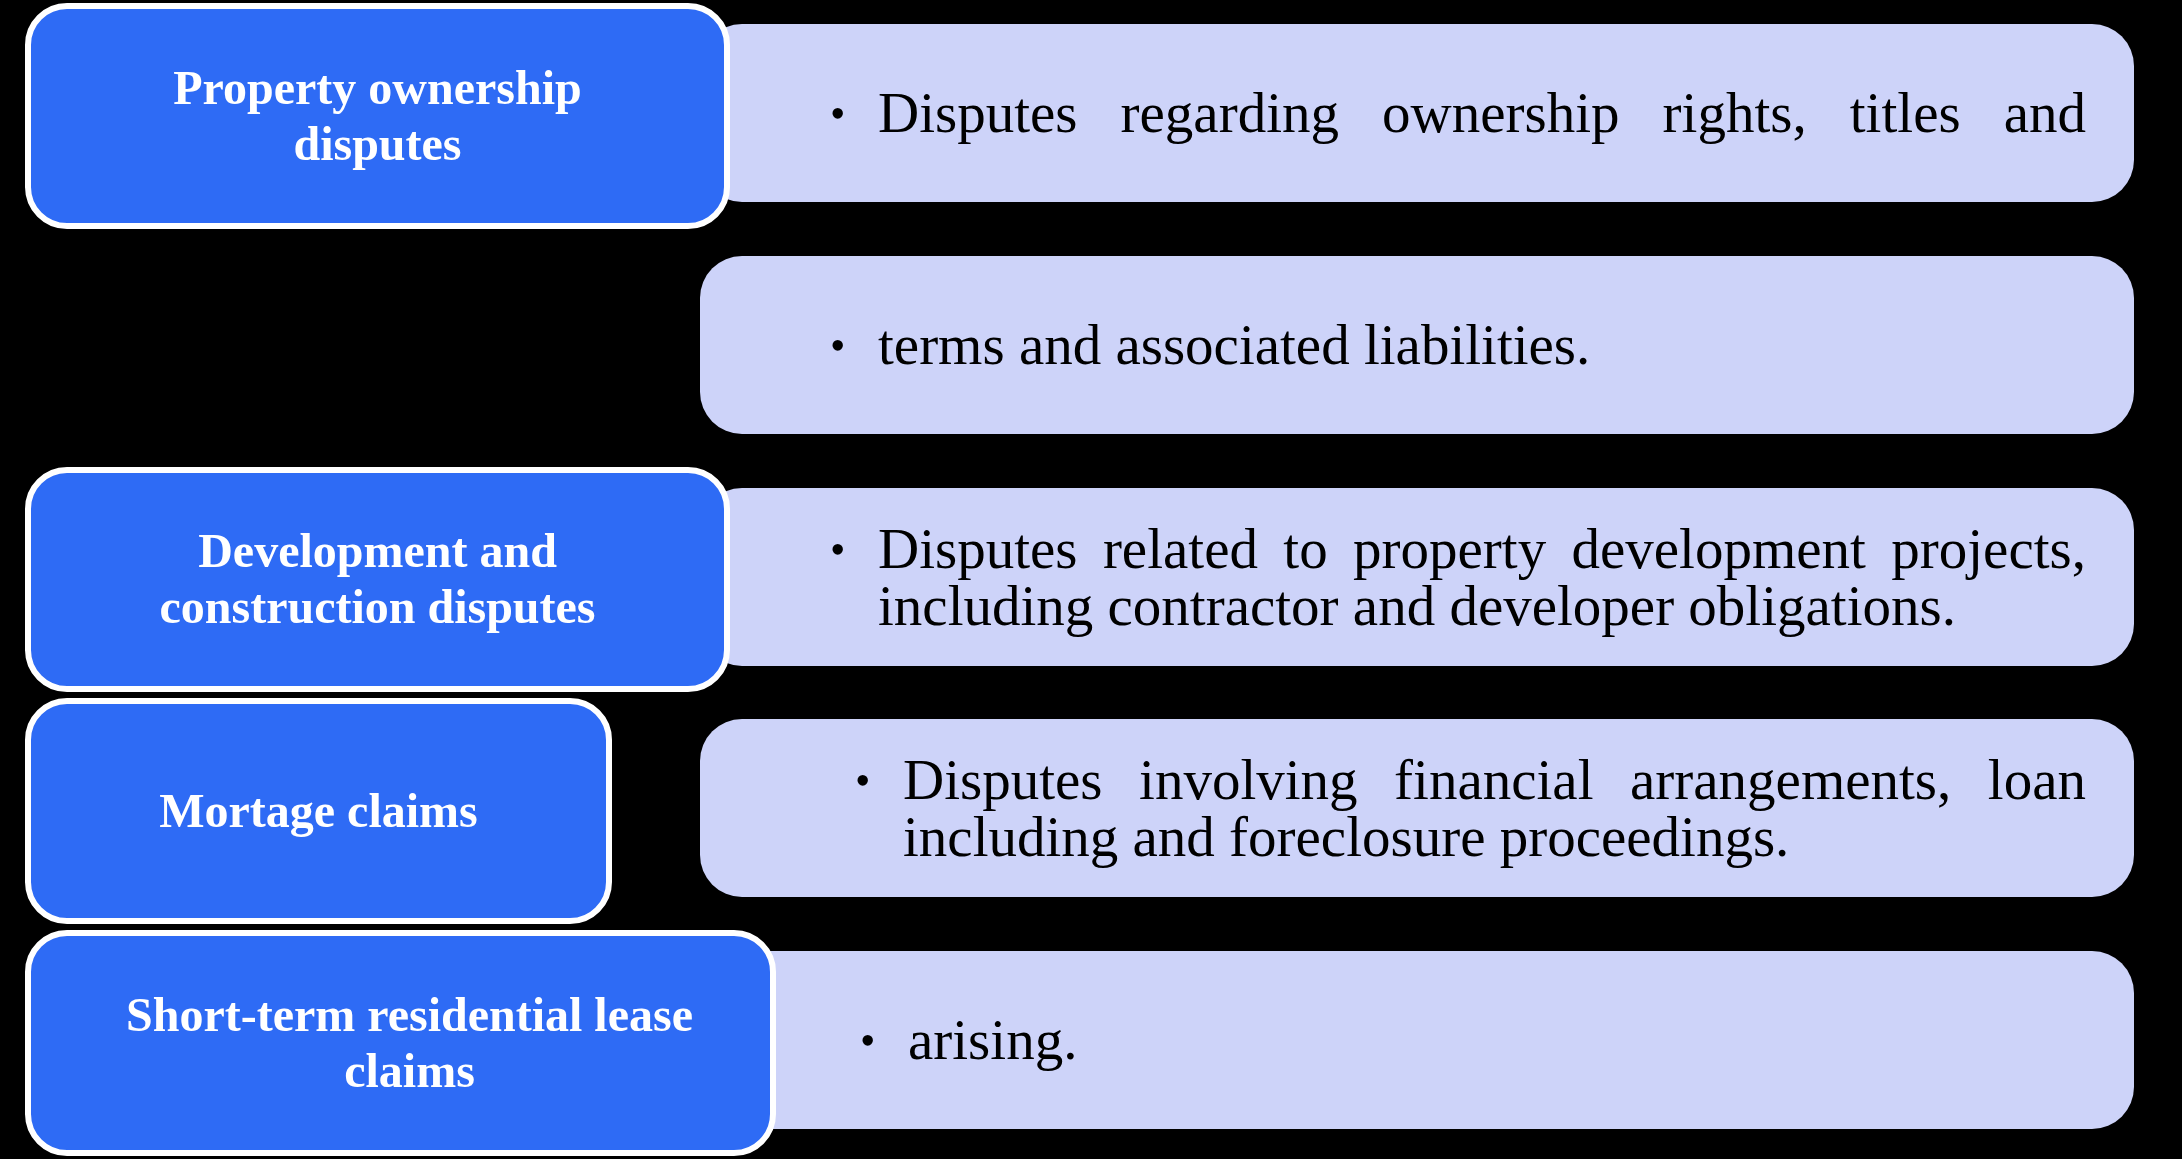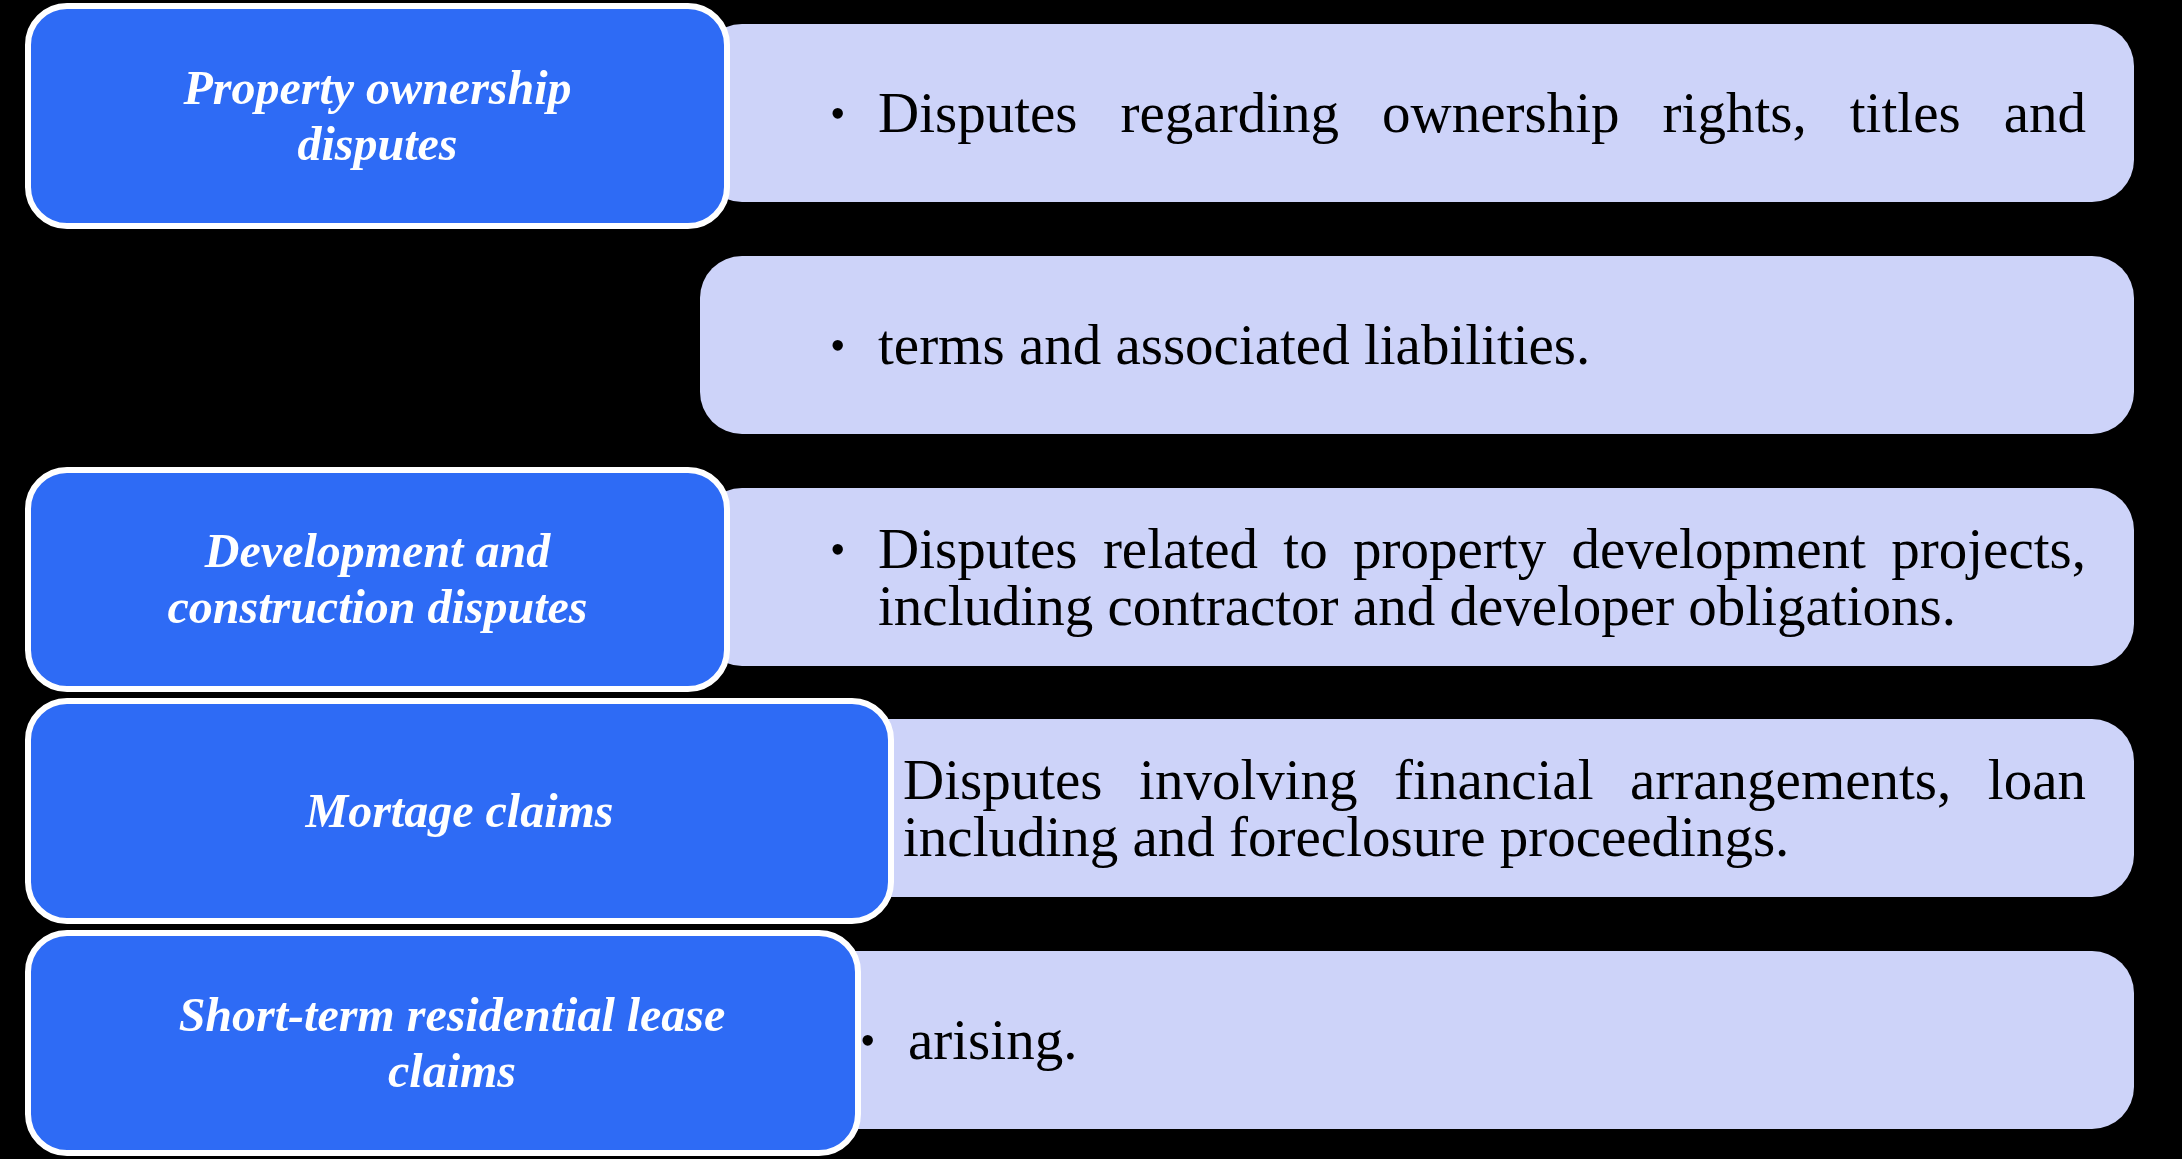--- a/index.html
+++ b/index.html
@@ -74,24 +74,23 @@
     width: 705px;
     background: #2E6BF5;
     border: 6px solid #FFFFFF;
     border-radius: 42px;
     box-sizing: border-box;
     display: flex;
     align-items: center;
     justify-content: center;
     z-index: 1;
     padding: 0 14px;
-    font-style: italic;
   }
-  .row:nth-child(4) .title-box { width: 869px; }
-  .row:nth-child(5) .title-box { width: 836px; padding-left: 32px; }
+  .row:nth-child(4) .title-box { width: 587px; }
+  .row:nth-child(5) .title-box { width: 751px; padding-left: 32px; }
   .title-text {
     color: #FFFFFF;
     font-weight: bold;
     font-size: 48px;
     line-height: 56px;
     text-align: center;
     white-space: pre-line;
   }
 </style>
 </head>

